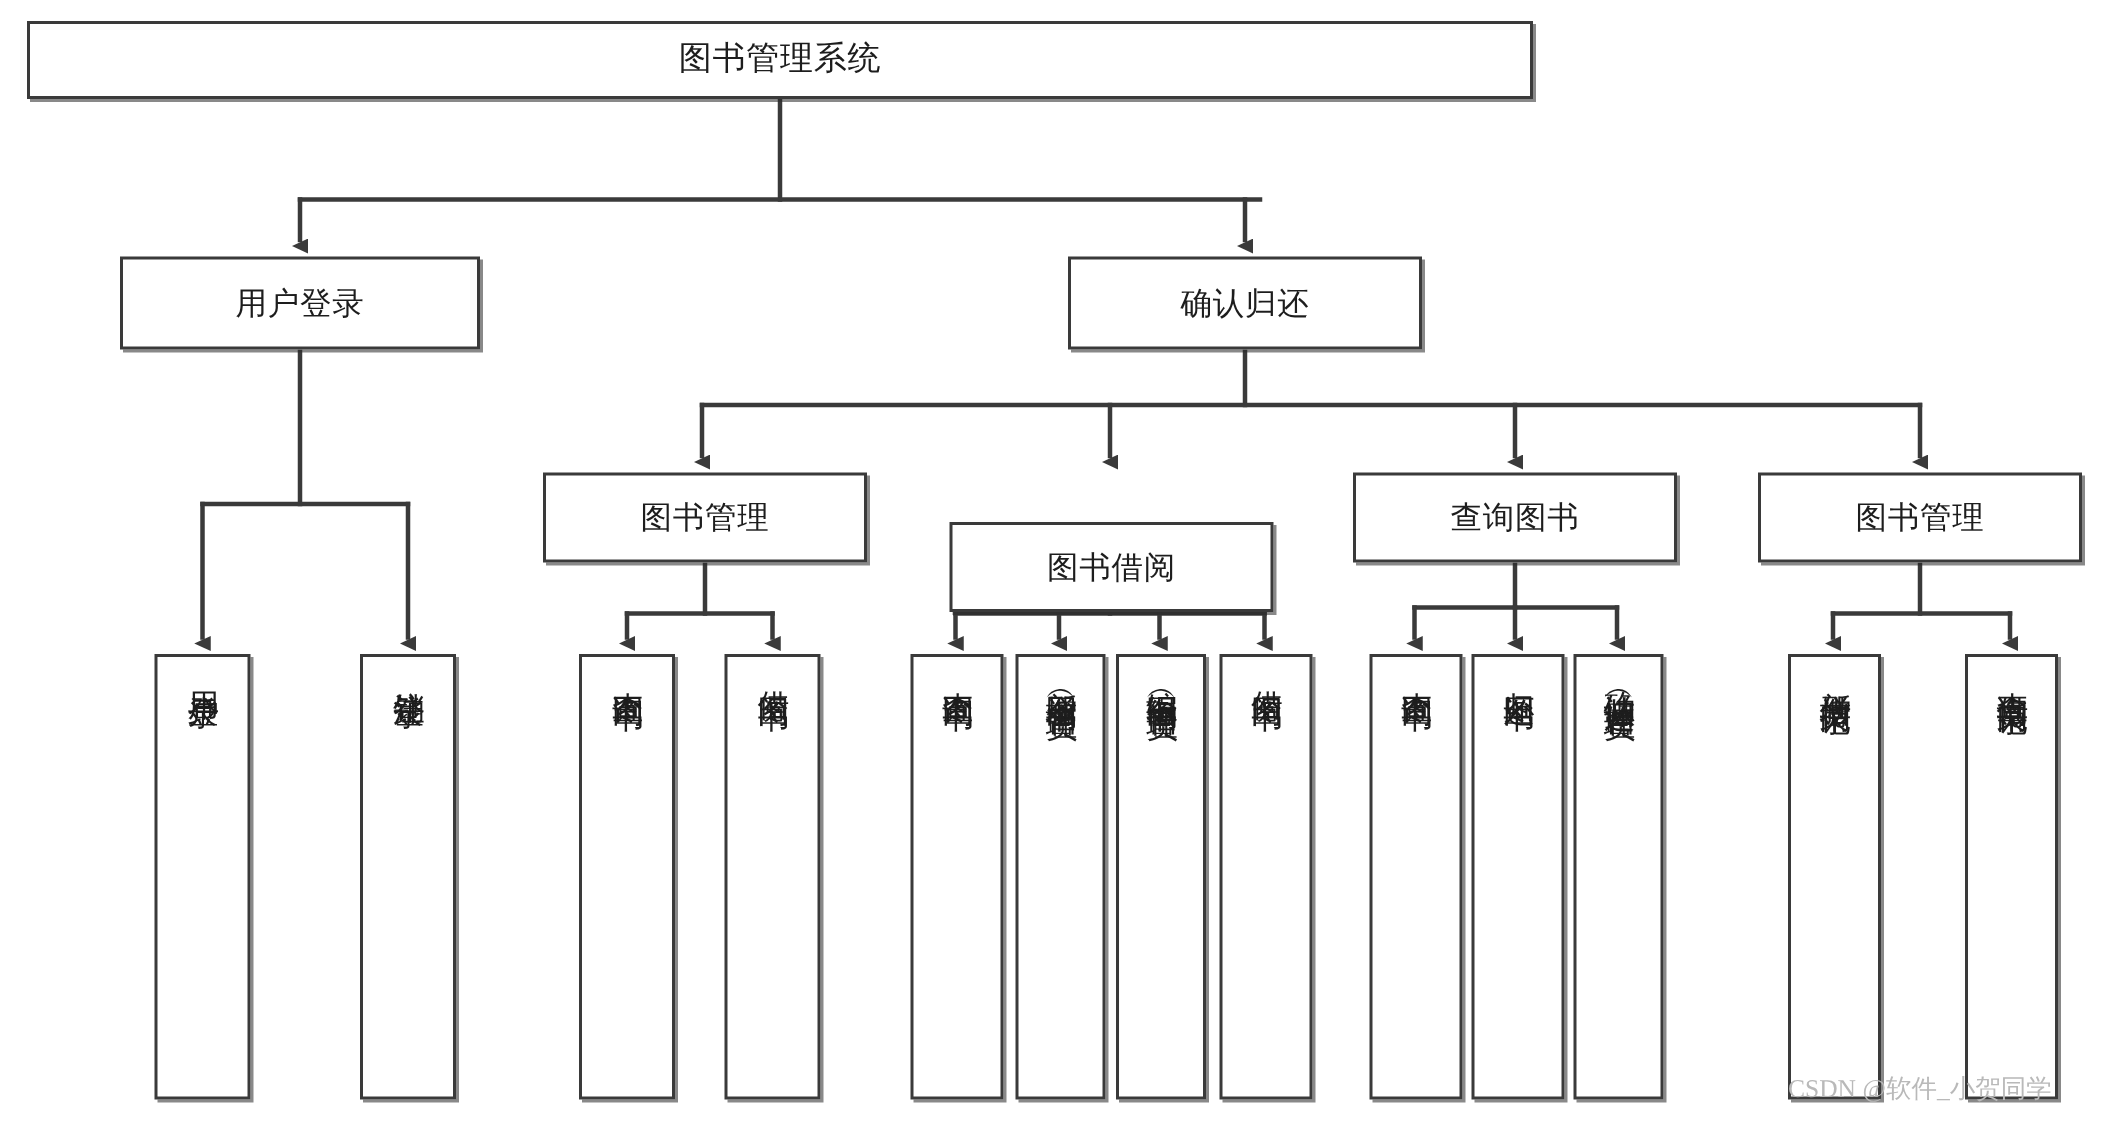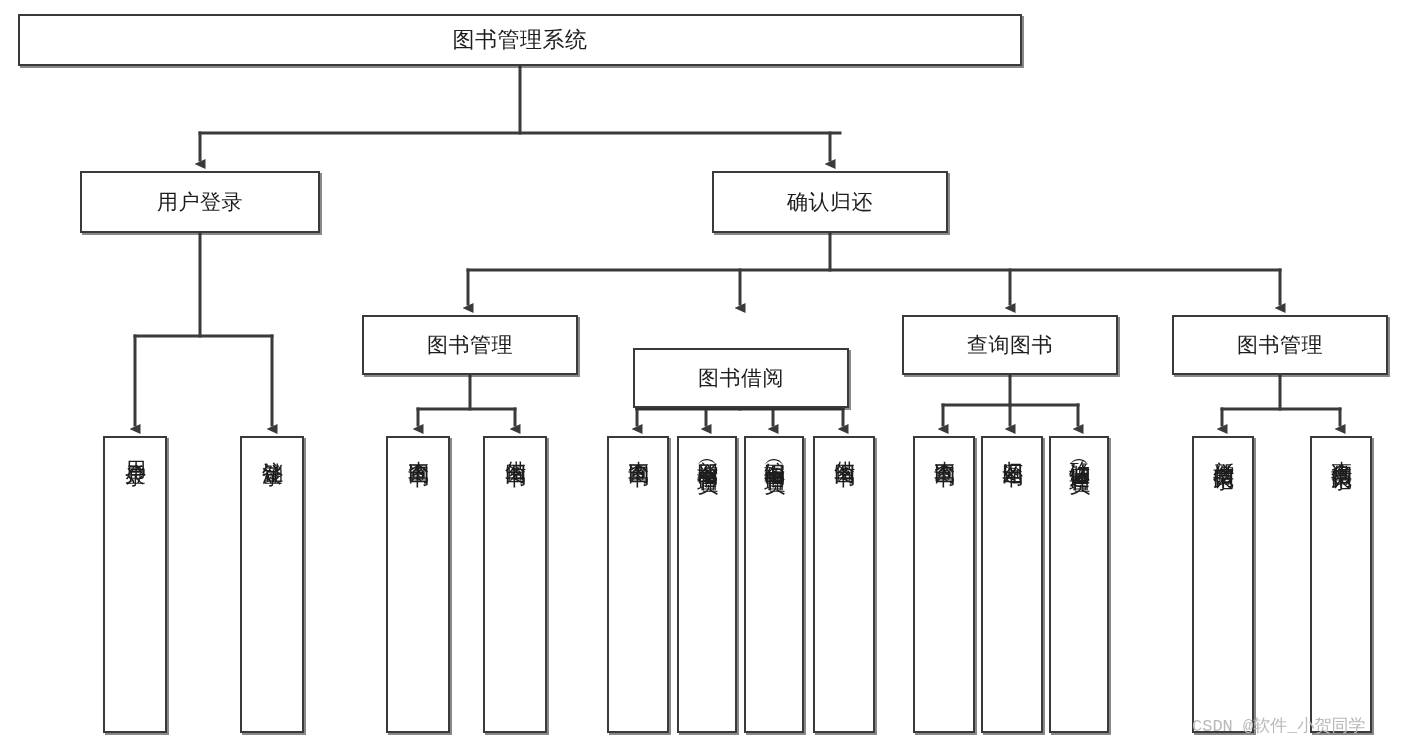--- a/index.html
+++ b/index.html
@@ -66,21 +66,21 @@
     white-space: nowrap;
   }
   .watermark {
     position: absolute;
     left: 1192px;
     top: 714px;
     font-size: 17px;
     color: #b9b9b9;
     white-space: nowrap;
     z-index: 5;
-    font-family: Liberation Mono, monospace;
+    font-family: Liberation Serif, serif;
   }
 </style>
 </head>
 <body>
 
 <div id="canvas">
 
   <svg id="edges" viewBox="0 0 1405 747" xmlns="http://www.w3.org/2000/svg">
     <defs>
       <marker id="arrow" markerWidth="10" markerHeight="11" refX="1" refY="5.5" orient="auto" markerUnits="userSpaceOnUse">

